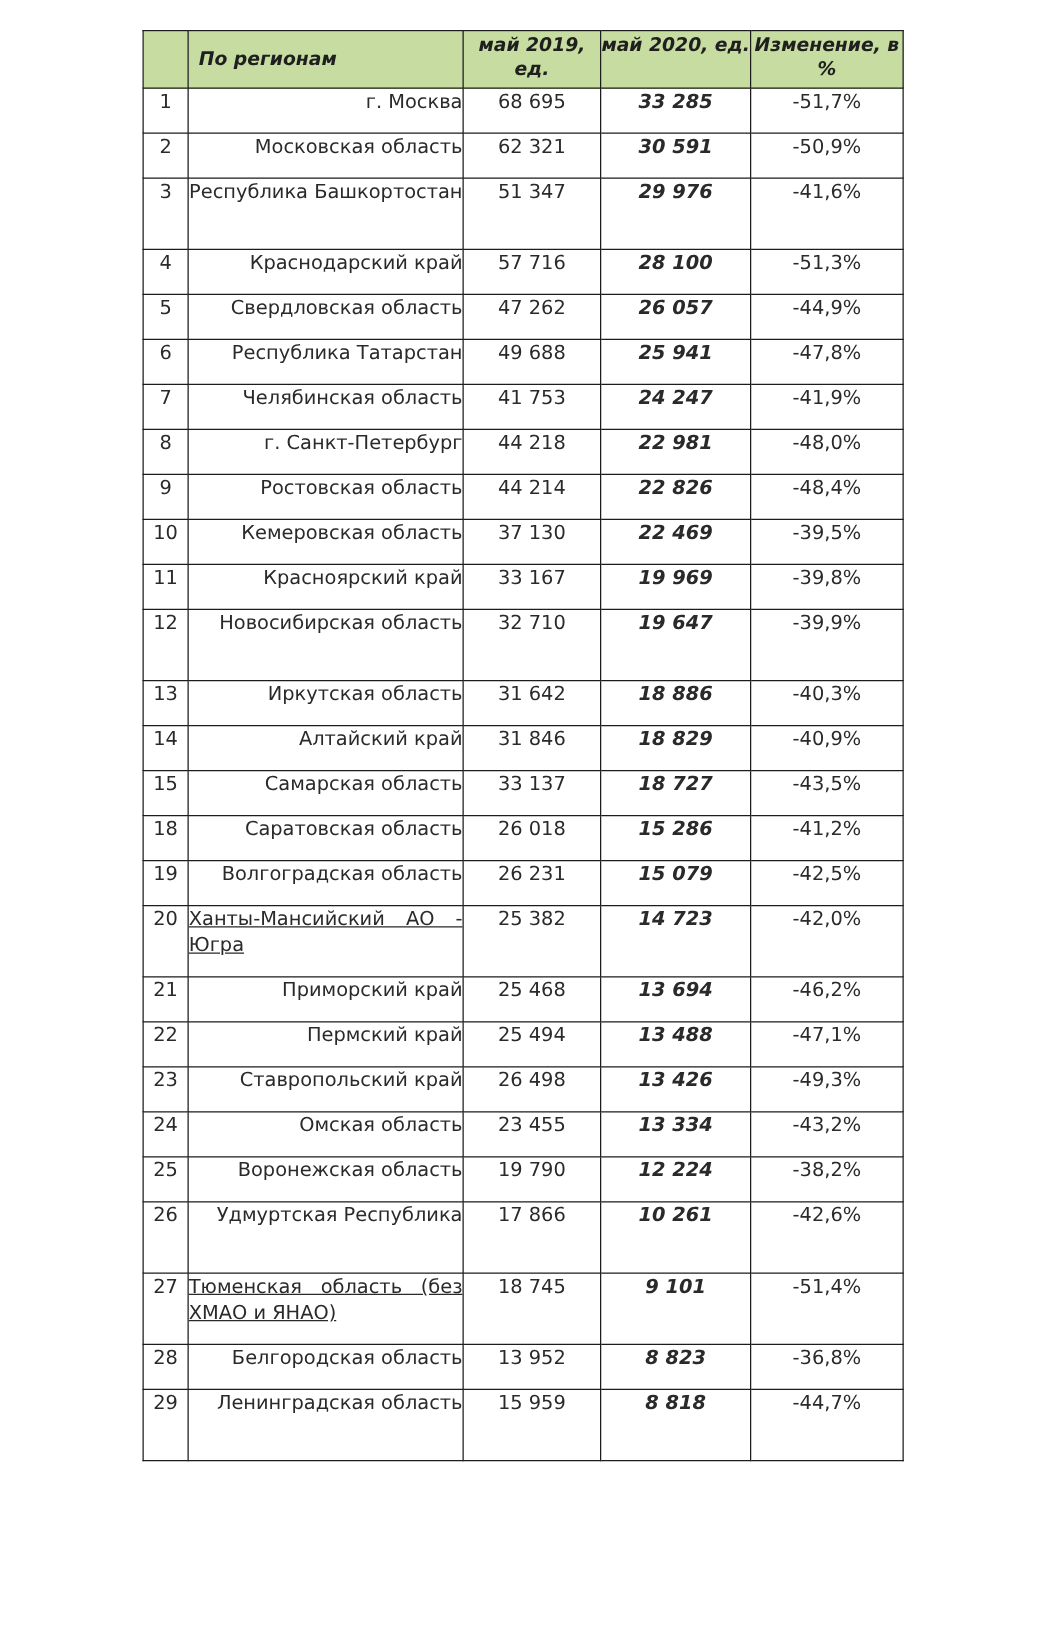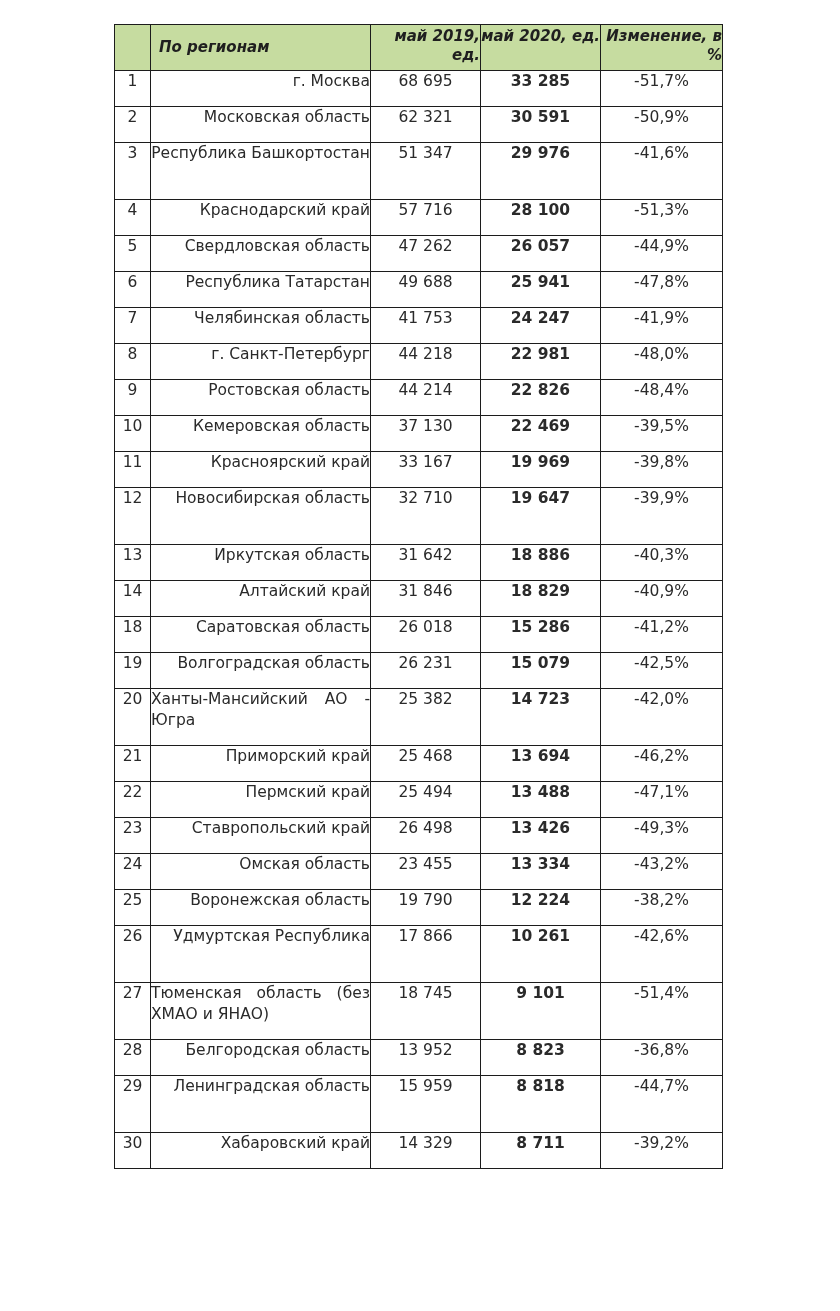--- a/index.html
+++ b/index.html
@@ -12,28 +12,28 @@
   }
   table.regions td, table.regions th {
     border: 1.5px solid #1c1c1c; vertical-align: top; padding: 0;
   }
   thead th {
     background: #c6dca0; font-style: italic; font-weight: bold;
     height: 43px; line-height: 19px; font-size: 15px; color: #1f1f1f;
   }
   thead th.h-region { text-align: left; vertical-align: middle; padding-left: 8px; }
   thead th.h-num { }
-  thead th.h-val { text-align: right; vertical-align: top; padding-top: 2px; }
+  thead th.h-val { text-align: center; vertical-align: top; padding-top: 2px; }
   tbody td { height: 35px; line-height: 21px; }
   tbody tr.tall td { height: 56px; }
   td.c-num { text-align: center; vertical-align: middle; padding-top: 0; }
   td.c-region { padding: 6px 4px 0 8px; text-align: right; }
-  td.c-region.justify { text-align: justify; text-align-last: left; }
+  td.c-region.justify { text-align: justify; text-align-last: left; text-decoration: underline; }
   td.c-v19, td.c-v20, td.c-chg { text-align: center; padding-top: 6px; }
-  td.c-v20 { font-weight: bold; }
+  td.c-v20 { font-weight: bold; font-style: italic; }
   col.k-num { width: 36px; } col.k-region { width: 220px; }
   col.k-v19 { width: 110px; } col.k-v20 { width: 120px; } col.k-chg { width: 122px; }
 </style>
 </head>
 <body>
 
 <table class="regions">
   <colgroup>
     <col class="k-num">
       <col class="k-region">
@@ -143,20 +143,27 @@
         <td class="c-chg">-40,3%</td>
       </tr>
       <tr>
         <td class="c-num">14</td>
         <td class="c-region">Алтайский край</td>
         <td class="c-v19">31 846</td>
         <td class="c-v20">18 829</td>
         <td class="c-chg">-40,9%</td>
       </tr>
       <tr>
+        <td class="c-num">15</td>
+        <td class="c-region">Самарская область</td>
+        <td class="c-v19">33 137</td>
+        <td class="c-v20">18 727</td>
+        <td class="c-chg">-43,5%</td>
+      </tr>
+      <tr>
         <td class="c-num">18</td>
         <td class="c-region">Саратовская область</td>
         <td class="c-v19">26 018</td>
         <td class="c-v20">15 286</td>
         <td class="c-chg">-41,2%</td>
       </tr>
       <tr>
         <td class="c-num">19</td>
         <td class="c-region">Волгоградская область</td>
         <td class="c-v19">26 231</td>
@@ -226,21 +233,14 @@
         <td class="c-v20">8 823</td>
         <td class="c-chg">-36,8%</td>
       </tr>
       <tr class="tall">
         <td class="c-num">29</td>
         <td class="c-region">Ленинградская область</td>
         <td class="c-v19">15 959</td>
         <td class="c-v20">8 818</td>
         <td class="c-chg">-44,7%</td>
       </tr>
-      <tr>
-        <td class="c-num">30</td>
-        <td class="c-region">Хабаровский край</td>
-        <td class="c-v19">14 329</td>
-        <td class="c-v20">8 711</td>
-        <td class="c-chg">-39,2%</td>
-      </tr>
     </tbody>
 </table>
 
 </body></html>

